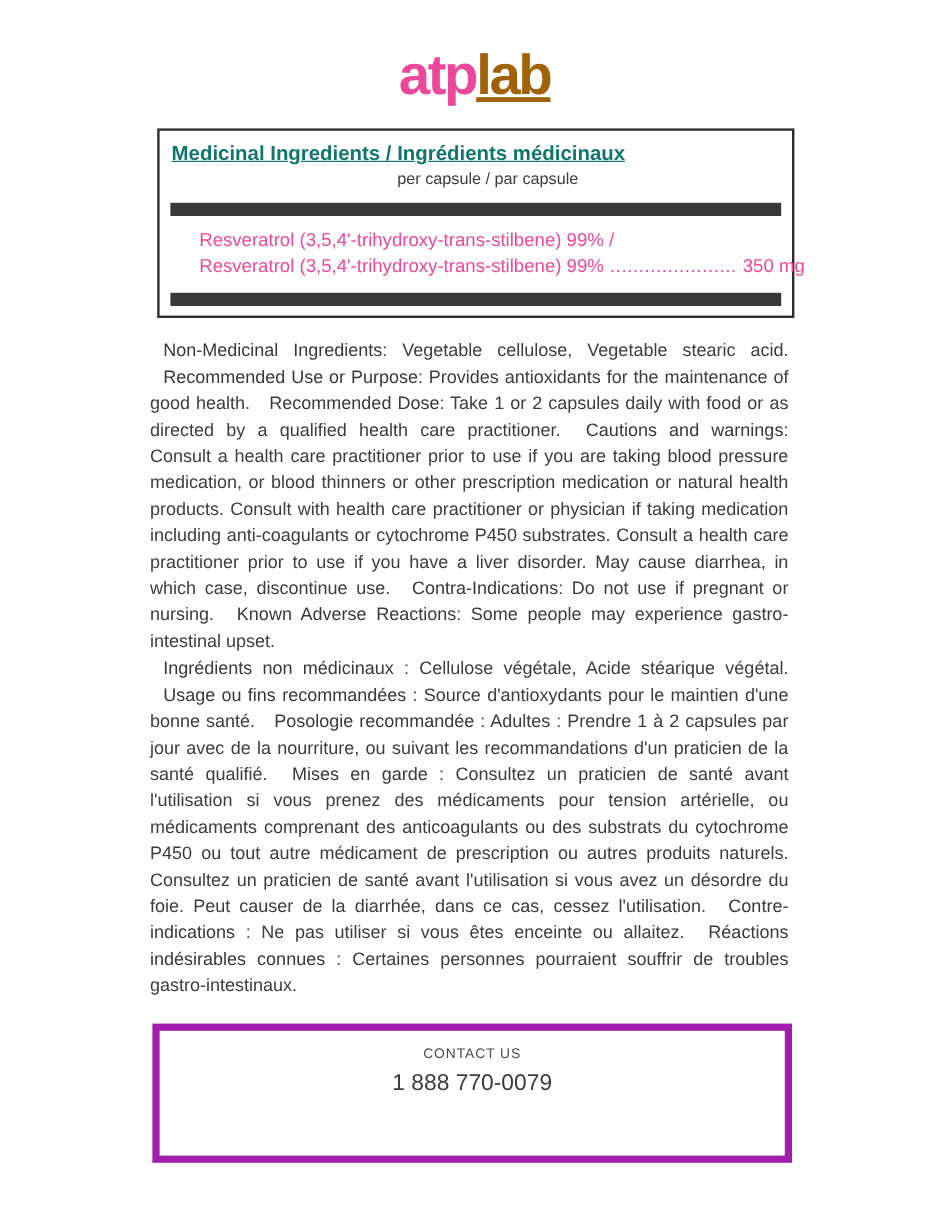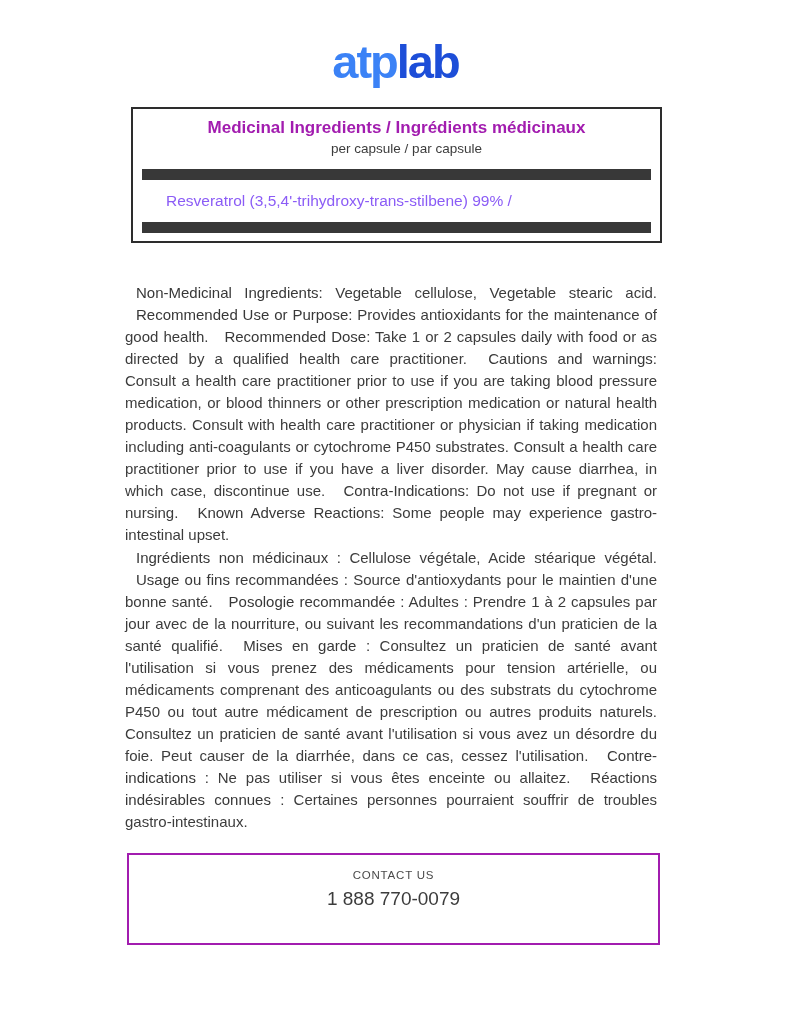--- a/index.html
+++ b/index.html
@@ -18,61 +18,62 @@
     position: absolute;
     top: 36px;
     left: 0;
     width: 100%;
     text-align: center;
     font-size: 47px;
     font-weight: bold;
     letter-spacing: -2px;
     line-height: 1.1;
   }
-  .logo-atp { color: #3b82f6; text-align: center; }
-  .logo-lab { color: #1d4ed8; }
+  .logo-atp { color: #ec4899; text-align: center; }
+  .logo-lab { color: #a16207; text-decoration: underline; }
 
   
   .med-box {
     position: absolute;
     left: 131px;
     top: 107px;
     width: 531px;
     box-sizing: border-box;
     border: 2px solid #2d2d2d;
     padding-bottom: 8px;
     background: #ffffff;
   }
   .med-title {
     margin: 9px 10px 0;
-    text-align: center;
+    text-align: left;
     font-size: 17px;
     font-weight: bold;
     line-height: 20px;
-    color: #a21caf;
+    color: #0f766e;
+    text-decoration: underline;
   }
   .med-subtitle {
     margin-top: 3px;
     text-align: center;
     font-size: 13.5px;
     line-height: 16px;
     color: #3c3c3c;
     margin-left: 20px;
   }
   .bar {
     height: 11px;
     background: #383838;
     margin: 0 9px;
   }
   .bar-top { margin-top: 12px; }
   .ingredients {
     padding: 10px 12px 10px 33px;
     font-size: 15.5px;
     line-height: 22px;
-    color: #8b5cf6;
+    color: #ec4899;
     white-space: nowrap;
   }
   .leader { letter-spacing: 0.5px; margin-left: 5px; }
   .amount { margin-left: 5px; }
 
   
   .para {
     position: absolute;
     left: 125px;
     width: 532px;
@@ -85,23 +86,23 @@
   .para b { font-weight: normal; color: #383838; margin-left: 11px; }
   .para-en { top: 282px; }
   .para-fr { top: 547px; }
 
   
   .contact-box {
     position: absolute;
     left: 127px;
     top: 853px;
     width: 533px;
-    height: 92px;
+    height: 116px;
     box-sizing: border-box;
-    border: 2px solid #a21caf;
+    border: 6px solid #a21caf;
     text-align: center;
     background: #ffffff;
   }
   .contact-heading {
     margin-top: 14px;
     font-size: 11.5px;
     letter-spacing: 0.8px;
     color: #4a4a4a;
   }
   .contact-phone {
@@ -123,20 +124,23 @@
   <header class="logo">
     <span class="logo-atp">atp</span><span class="logo-lab">lab</span>
   </header>
 
   <section class="med-box">
     <div class="med-title">Medicinal Ingredients / Ingrédients médicinaux</div>
     <div class="med-subtitle">per capsule / par capsule</div>
     <div class="bar bar-top"></div>
     <div class="ingredients">
       <div class="ing-line">Resveratrol (3,5,4'-trihydroxy-trans-stilbene) 99% /</div>
+      <div class="ing-line">
+        <span>Resveratrol (3,5,4'-trihydroxy-trans-stilbene) 99%</span><span class="leader">......................</span><span class="amount">350 mg</span>
+      </div>
     </div>
     <div class="bar bar-bottom"></div>
   </section>
 
   <p class="para para-en"><b>Non-Medicinal Ingredients: </b><span>Vegetable cellulose, Vegetable stearic acid. </span><b>Recommended Use or Purpose: </b><span>Provides antioxidants for the maintenance of good health. </span><b>Recommended Dose: </b><span>Take 1 or 2 capsules daily with food or as directed by a qualified health care practitioner. </span><b>Cautions and warnings: </b><span>Consult a health care practitioner prior to use if you are taking blood pressure medication, or blood thinners or other prescription medication or natural health products. Consult with health care practitioner or physician if taking medication including anti-coagulants or cytochrome P450 substrates. Consult a health care practitioner prior to use if you have a liver disorder. May cause diarrhea, in which case, discontinue use. </span><b>Contra-Indications: </b><span>Do not use if pregnant or nursing. </span><b>Known Adverse Reactions: </b><span>Some people may experience gastro-intestinal upset.</span></p>
 
   <p class="para para-fr"><b>Ingrédients non médicinaux : </b><span>Cellulose végétale, Acide stéarique végétal. </span><b>Usage ou fins recommandées : </b><span>Source d'antioxydants pour le maintien d'une bonne santé. </span><b>Posologie recommandée : </b><span>Adultes : Prendre 1 à 2 capsules par jour avec de la nourriture, ou suivant les recommandations d'un praticien de la santé qualifié. </span><b>Mises en garde : </b><span>Consultez un praticien de santé avant l'utilisation si vous prenez des médicaments pour tension artérielle, ou médicaments comprenant des anticoagulants ou des substrats du cytochrome P450 ou tout autre médicament de prescription ou autres produits naturels. Consultez un praticien de santé avant l'utilisation si vous avez un désordre du foie. Peut causer de la diarrhée, dans ce cas, cessez l'utilisation. </span><b>Contre-indications : </b><span>Ne pas utiliser si vous êtes enceinte ou allaitez. </span><b>Réactions indésirables connues : </b><span>Certaines personnes pourraient souffrir de troubles gastro-intestinaux.</span></p>
 
   <section class="contact-box">
     <div class="contact-heading">CONTACT US</div>

